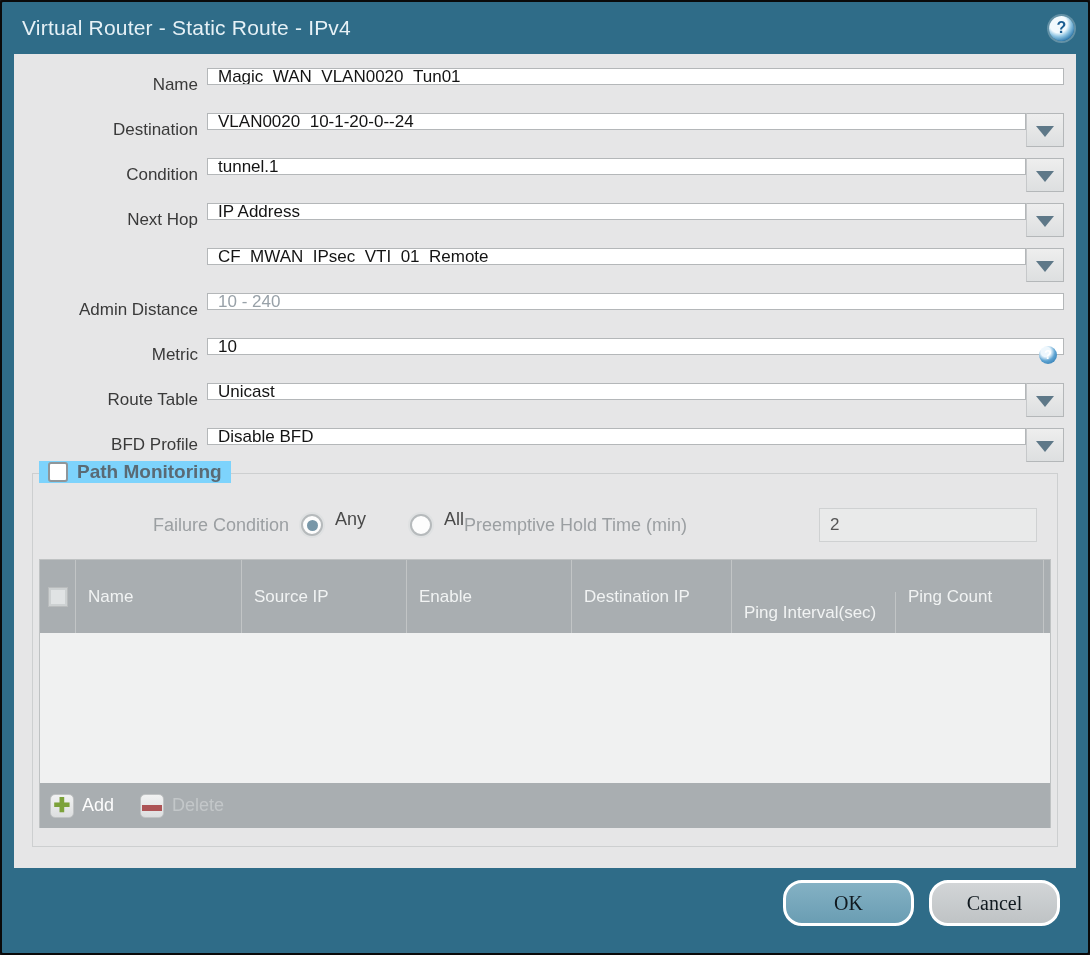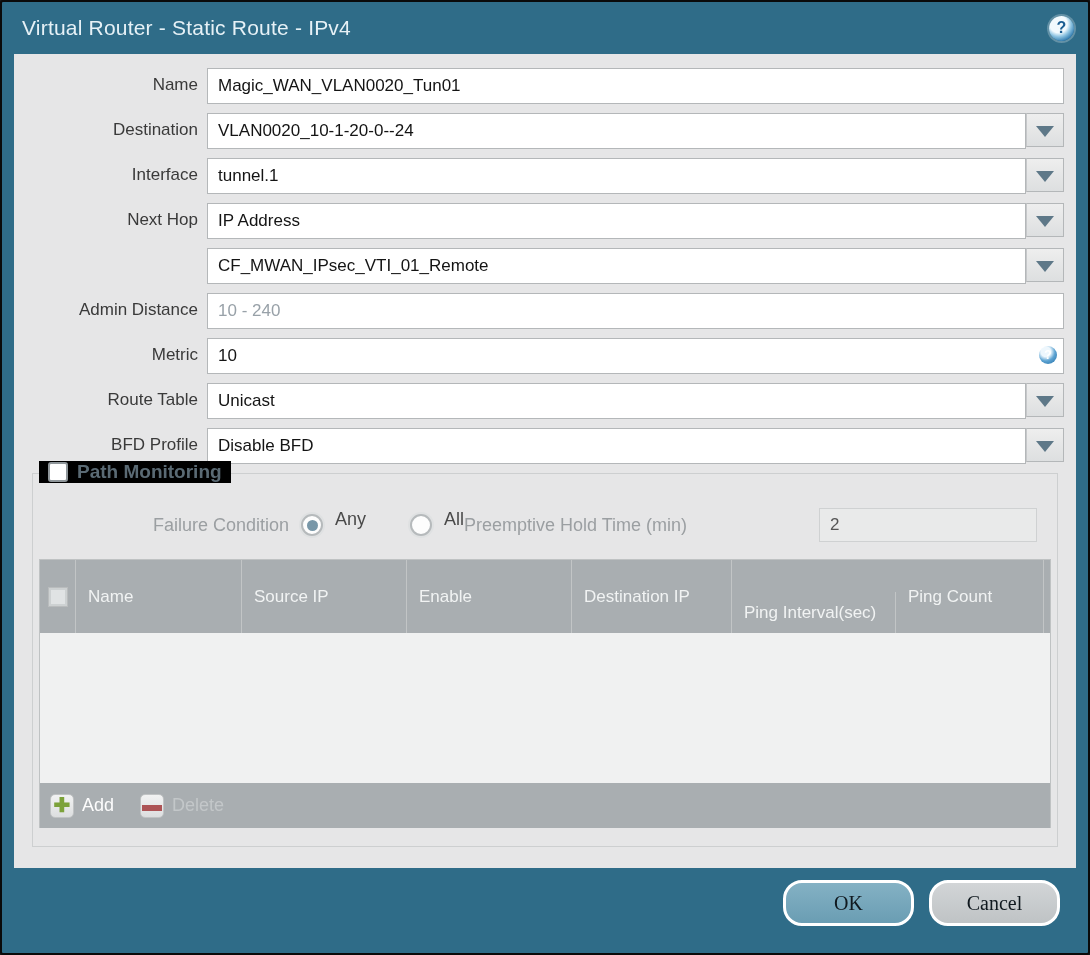--- a/index.html
+++ b/index.html
@@ -19,38 +19,38 @@
                  display:flex; align-items:center; justify-content:center;
                  color:#1b5e93; font-weight:bold; font-size:16px; cursor:pointer; }
 
   
   .content { margin:0 12px; height:814px; background:#e6e6e7; padding-top:14px; overflow:hidden; }
 
   .row { display:flex; align-items:center; height:34px; margin-bottom:11px; }
   .row-label { width:193px; flex:none; text-align:right; padding-right:9px;
                font-size:17px; color:#3a3a3a; }
   .row-field { flex:1; margin-right:12px; display:flex; height:34px; position:relative; }
-  input.text { flex:1; min-width:0; height:36px; border:1px solid #b4b7b9; background:#fff;
+  input.text { flex:1; min-width:0; height:17px; border:1px solid #b4b7b9; background:#fff;
                padding:0 10px; font-size:17px; color:#141414;
                font-family:"Liberation Sans", sans-serif; }
   input.text::placeholder { color:#98a1a8; opacity:1; }
   .dd-btn { width:38px; flex:none; height:34px; background:linear-gradient(#eeeeee,#dddfe0);
             border:1px solid #b4b7b9; border-left:1px solid #c6c8ca;
             display:flex; align-items:center; justify-content:center; cursor:pointer; }
   .tri { width:0; height:0; border-left:9px solid transparent; border-right:9px solid transparent;
          border-top:11px solid #5e7888; margin-top:2px; }
   .field-help { position:absolute; right:7px; top:8px; width:18px; height:18px; border-radius:50%;
                 background:radial-gradient(circle at 38% 32%, #eef7fd 0 30%, #5da3d2 55%, #1d6aa3 100%);
                 color:#fff; font-size:12px; font-weight:bold; display:flex; align-items:center;
                 justify-content:center; cursor:pointer; }
 
   
   .pm { margin:5px 18px 0 18px; border:1px solid #cdcfd0; position:relative;
         padding:32px 6px 0 6px; height:374px; }
-  .pm-legend { position:absolute; top:-13px; left:6px; background:#000000; padding:0 9px;
+  .pm-legend { position:absolute; top:-13px; left:6px; background:#7dd3fc; padding:0 9px;
                display:flex; align-items:center; gap:9px; }
   .pm-legend-text { font-size:19px; font-weight:bold; color:#5a6a74; }
   .pm-checkbox { width:20px; height:20px; background:#fff; border:2px solid #8f969a;
                  border-radius:3px; cursor:pointer; }
 
   .cond-row { display:flex; align-items:center; margin:2px 0 17px 0; height:34px; }
   .fc-label { width:262px; flex:none; text-align:right; font-size:18px; color:#9b9fa2;
               padding-right:12px; }
   .radio { width:22px; height:22px; border-radius:50%; background:#fdfdfd;
            border:2px solid #b6babc; box-shadow:0 0 0 2px #dfe1e2;
@@ -125,21 +125,21 @@
       <span class="row-label">Destination</span>
       <span class="row-field">
         <input class="text" type="text" readonly="" value="VLAN0020_10-1-20-0--24" style="">
         <span class="dd-btn">
           <span class="tri"></span>
         </span>
       </span>
     </div>
 
     <div class="row">
-      <span class="row-label">Interface</span>
+      <span class="row-label">Condition</span>
       <span class="row-field">
         <input class="text" type="text" readonly="" value="tunnel.1" style="">
         <span class="dd-btn">
           <span class="tri"></span>
         </span>
       </span>
     </div>
 
     <div class="row">
       <span class="row-label">Next Hop</span>

